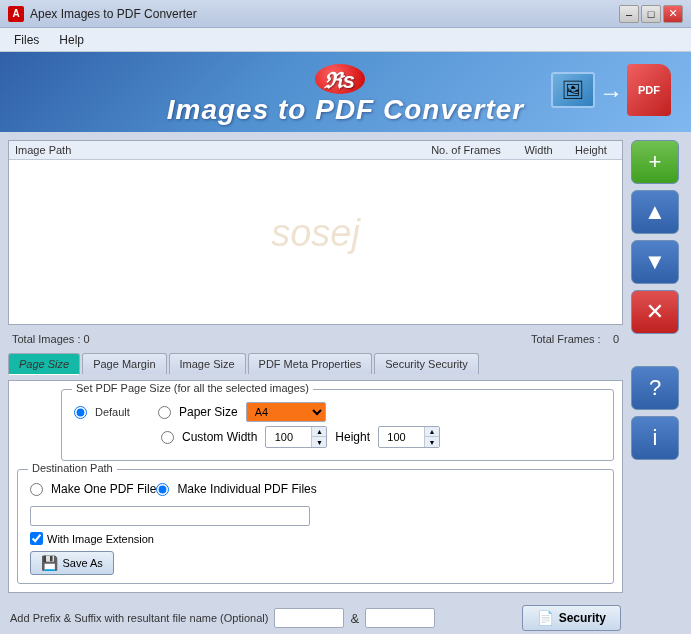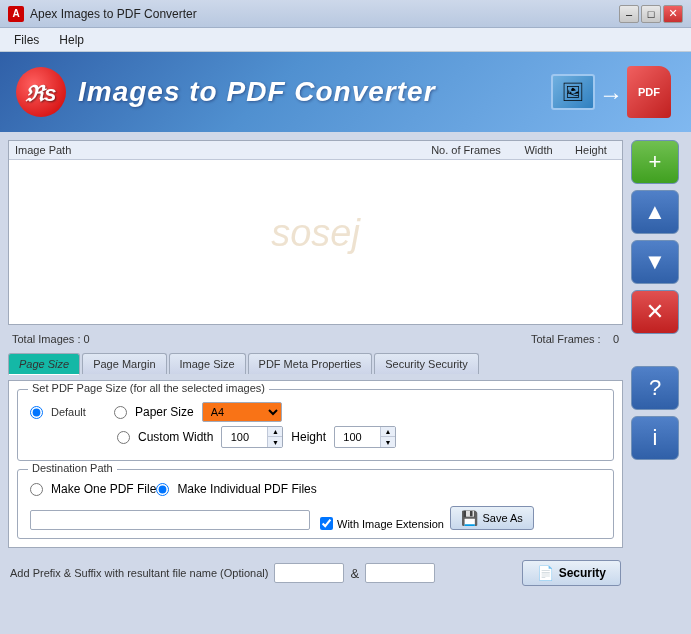--- a/index.html
+++ b/index.html
@@ -65,22 +65,23 @@
       font-size: 12px;
       color: #222;
     }
 
     
     .app-header {
       background: linear-gradient(135deg, #3060a8 0%, #5090d0 40%, #80b8f0 100%);
       height: 80px;
       display: flex;
       align-items: center;
-      padding: 4px 16px;
+      padding: 12px 16px;
       position: relative;
+      flex-direction: column;
     }
     .app-logo-circle {
       width: 50px; height: 50px;
       background: radial-gradient(circle at 35% 35%, #ff6060, #cc0000);
       border-radius: 50%;
       display: flex; align-items: center; justify-content: center;
       font-size: 22px;
       font-style: italic;
       font-weight: bold;
       color: white;
@@ -216,20 +217,21 @@
       padding: 8px;
     }
 
     
     .group-box {
       border: 1px solid #a0aabb;
       border-radius: 3px;
       padding: 8px 12px;
       margin-bottom: 8px;
       position: relative;
+      margin-left: 44px;
     }
     .group-label {
       position: absolute;
       top: -8px;
       left: 10px;
       background: white;
       padding: 0 4px;
       font-size: 11px;
       color: #333;
     }
@@ -526,21 +528,21 @@
           <label class="radio-row">
             <input type="radio" name="dest_type" style="">
             <span>Make One PDF File</span>
           </label>
           <label class="radio-row">
             <input type="radio" name="dest_type" checked="" style="">
             <span>Make Individual PDF Files</span>
           </label>
         </div>
 
-        <div style="display:flex;align-items:flex-end;gap:6px;">
+        <div style="display:flex;align-items:flex-start;gap:6px;flex-direction:column;">
           <input class="dest-path-input" type="text" style="">
           <label class="checkbox-row">
             <input type="checkbox" checked="" style="">
             <span>With Image Extension</span>
           </label>
           <button class="save-as-btn">
             <span style="font-size:14px;">💾</span>
             <span>Save As</span>
           </button>
         </div>

